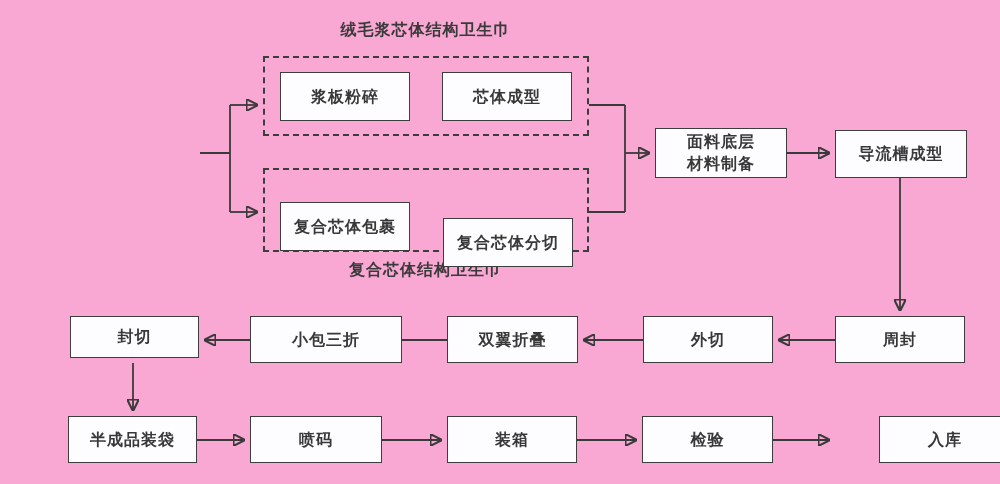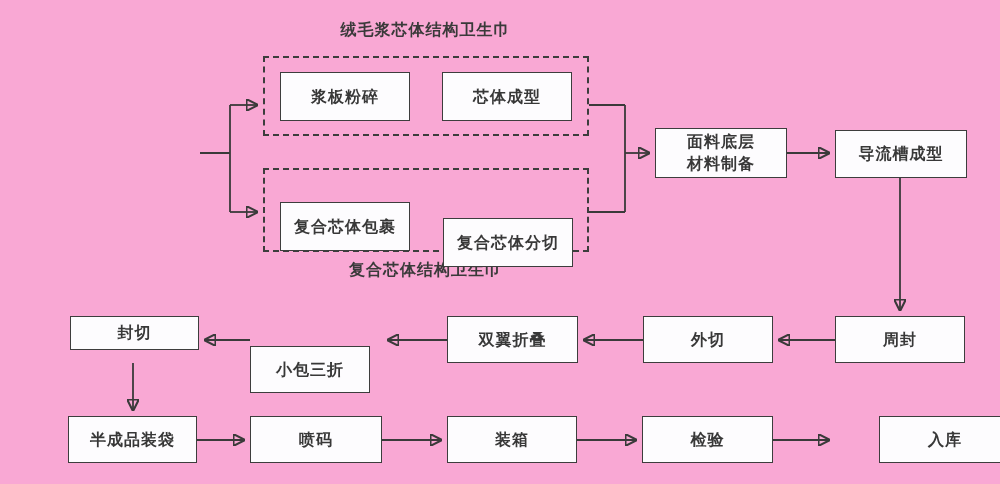--- a/index.html
+++ b/index.html
@@ -108,22 +108,22 @@
 
   <div class="node" style="left:655px; top:128px; width:132px; height:50px;">
     <span>面料底层</span>
     <span>材料制备</span>
   </div>
   <div class="node" style="left:835px; top:130px; width:132px; height:48px;">导流槽成型</div>
 
   <div class="node" style="left:835px; top:316px; width:130px; height:47px;">周封</div>
   <div class="node" style="left:643px; top:316px; width:130px; height:47px;">外切</div>
   <div class="node" style="left:447px; top:316px; width:131px; height:47px;">双翼折叠</div>
-  <div class="node" style="left:250px; top:316px; width:120px; height:47px;margin-top:30px;">小包三折</div>
-  <div class="node" style="left:70px; top:316px; width:129px; height:34px;">封切</div>
+  <div class="node" style="left:250px; top:316px; width:152px; height:47px;">小包三折</div>
+  <div class="node" style="left:70px; top:316px; width:129px; height:42px;">封切</div>
 
   <div class="node" style="left:68px; top:416px; width:129px; height:47px;">半成品装袋</div>
   <div class="node" style="left:250px; top:416px; width:132px; height:47px;">喷码</div>
   <div class="node" style="left:447px; top:416px; width:130px; height:47px;">装箱</div>
   <div class="node" style="left:642px; top:416px; width:131px; height:47px;">检验</div>
   <div class="node" style="left:835px; top:416px; width:132px; height:47px;margin-left:44px;">入库</div>
 
 </div>
 
 </body></html>

